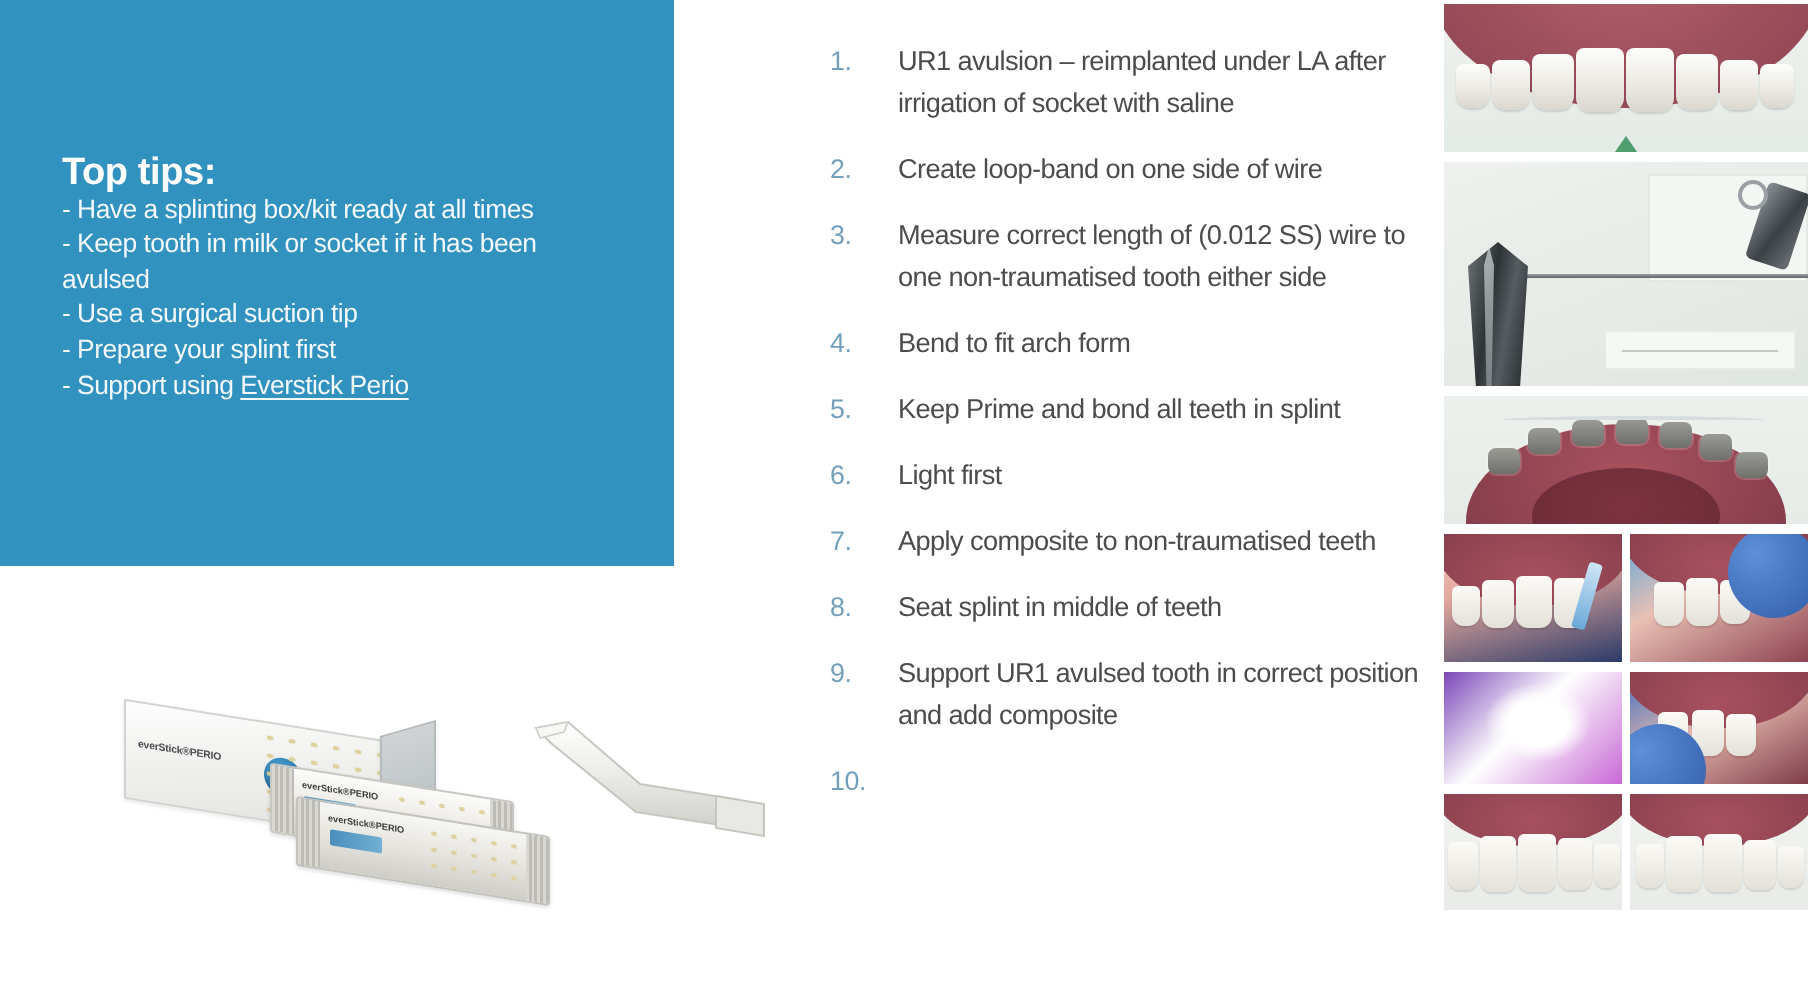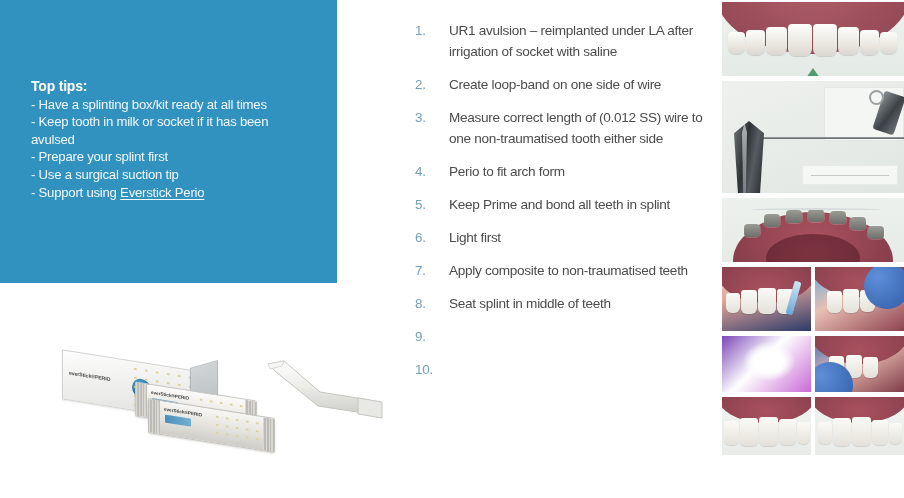--- a/index.html
+++ b/index.html
@@ -35,21 +35,21 @@
   }
   #tips-inner {
     position: absolute;
     left: 31px;
     top: 78px;
     width: 285px;
   }
   .tips-heading {
     color: #ffffff;
     font-weight: bold;
-    font-size: 14px;
+    font-size: 19px;
     line-height: 17.6px;
     letter-spacing: -0.2px;
     white-space: nowrap;
   }
   .tips-line {
     color: #f2f8fb;
     font-size: 13.2px;
     line-height: 17.6px;
     letter-spacing: -0.25px;
   }
@@ -353,22 +353,22 @@
 <body>
 
 <div id="slide">
 
   <section id="tips-panel">
     <div id="tips-inner">
       <div class="tips-heading">Top tips:</div>
       <div class="tips-line">- Have a splinting box/kit ready at all times</div>
       <div class="tips-line">- Keep tooth in milk or socket if it has been</div>
       <div class="tips-line">avulsed</div>
+      <div class="tips-line">- Use a surgical suction tip</div>
       <div class="tips-line">- Prepare your splint first</div>
-      <div class="tips-line">- Use a surgical suction tip</div>
       <div class="tips-line"><span>- Support using </span><a href="#" class="tip-link">Everstick Perio</a></div>
     </div>
   </section>
 
   <figure id="product-photo">
     <div class="carton" id="carton-main">
       <span class="brandtext">everStick®PERIO</span>
       <span class="bluecircle"></span>
       <span class="dotpattern"></span>
     </div>
@@ -413,40 +413,41 @@
     <li class="step">
       <span class="step-num">2.</span>
       <span class="step-text">Create loop-band on one side of wire</span>
     </li>
     <li class="step">
       <span class="step-num">3.</span>
       <span class="step-text">Measure correct length of (0.012 SS) wire to one non-traumatised tooth either side</span>
     </li>
     <li class="step">
       <span class="step-num">4.</span>
-      <span class="step-text">Perio to fit arch form</span>
+      <span class="step-text">Bend to fit arch form</span>
     </li>
     <li class="step">
       <span class="step-num">5.</span>
       <span class="step-text">Keep Prime and bond all teeth in splint</span>
     </li>
     <li class="step">
       <span class="step-num">6.</span>
       <span class="step-text">Light first</span>
     </li>
     <li class="step">
       <span class="step-num">7.</span>
       <span class="step-text">Apply composite to non-traumatised teeth</span>
     </li>
     <li class="step">
       <span class="step-num">8.</span>
       <span class="step-text">Seat splint in middle of teeth</span>
     </li>
     <li class="step">
       <span class="step-num">9.</span>
+      <span class="step-text">Support UR1 avulsed tooth in correct position and add composite</span>
     </li>
     <li class="step">
       <span class="step-num">10.</span>
     </li>
   </ol>
 
   <aside id="image-strip">
 
     <div class="img-row">
       <figure class="photo full" id="photo-avulsion" style="margin:0;">

